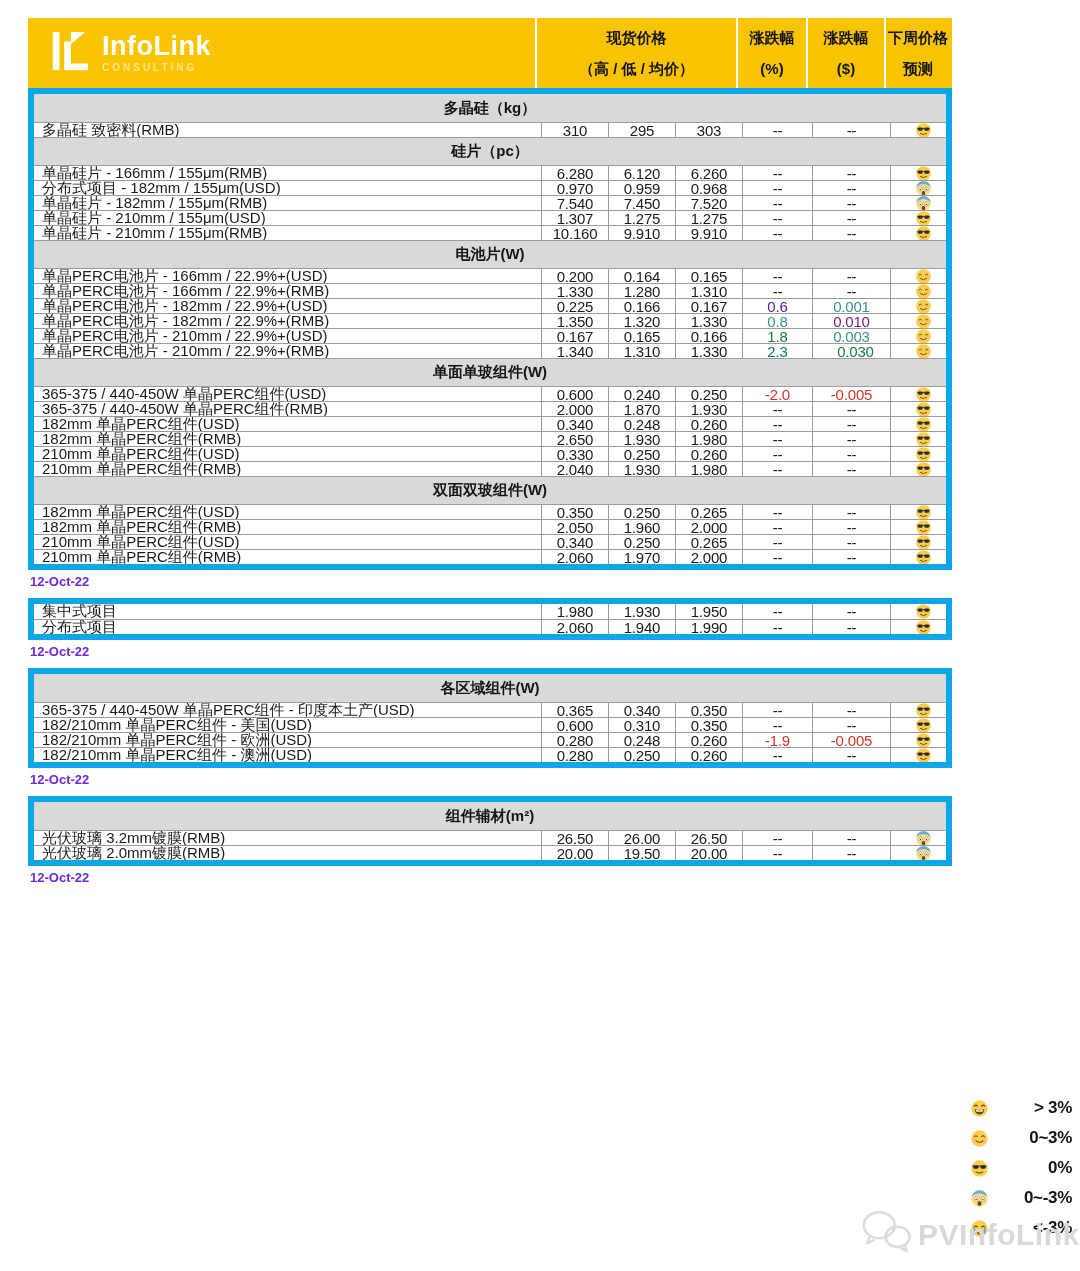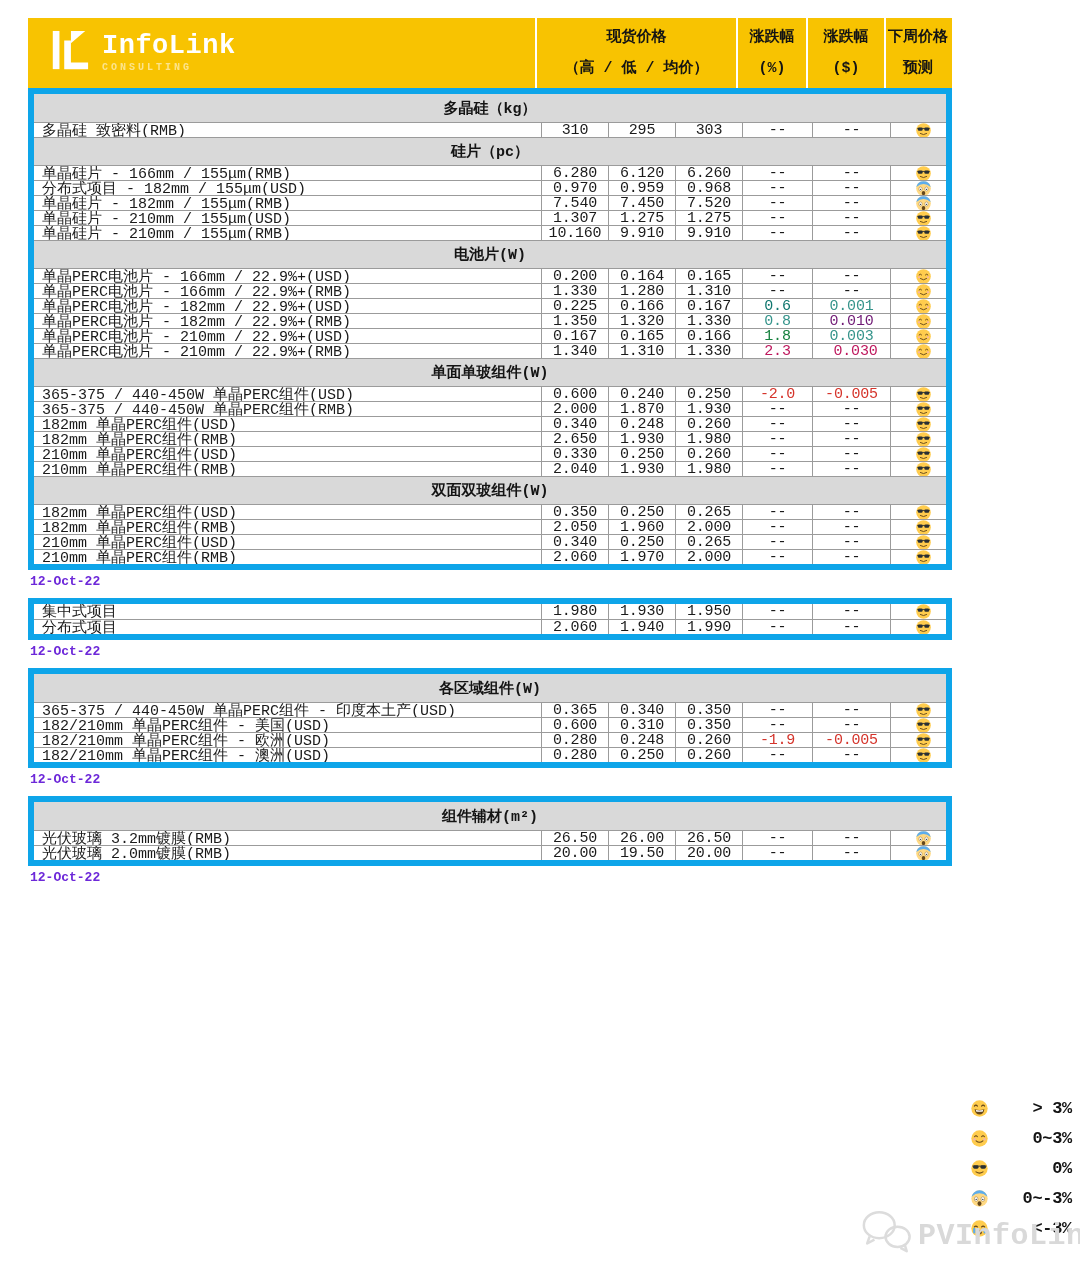--- a/index.html
+++ b/index.html
@@ -1,18 +1,18 @@
 <!DOCTYPE html>
 <html><head>
 <meta charset="utf-8">
 <style>
   html,body { margin:0; padding:0; background:#ffffff; }
   .canvas {
     position:relative; width:1080px; height:1271px; background:#ffffff;
-    font-family:Liberation Mono, monospace; overflow:hidden;
+    font-family:Liberation Sans, sans-serif; overflow:hidden;
   }
   .content { position:absolute; left:28px; top:18px; width:924px; }
 
   
   .ptable-header {
     display:grid; grid-template-columns:507px 201px 70px 78px 66px;
     height:70px; background:#F8C301; box-sizing:border-box;
   }
   .hcell {
     display:flex; flex-direction:column; align-items:center; justify-content:center;
@@ -242,21 +242,21 @@
                 <circle cx="15.3" cy="10.9" r="1.3" fill="#F4ABBA" opacity=".8"></circle>
                 <path d="M6.4 12.5q3.6 3 7.2 0" stroke="#65471B" stroke-width="1.1" fill="none" stroke-linecap="round"></path>
               </svg>
             </div>
           </div>
           <div class="row">
             <div class="cell name">单晶PERC电池片 - 182mm / 22.9%+(USD)</div>
             <div class="cell">0.225</div>
             <div class="cell">0.166</div>
             <div class="cell">0.167</div>
-            <div class="cell" style="color: #0f766e;">0.6</div>
+            <div class="cell" style="color: #4c1d95;">0.6</div>
             <div class="cell" style="color: rgb(53, 148, 139);">0.001</div>
             <div class="cell">
               <svg class="emj" viewBox="0 0 20 20">
                 <circle cx="10" cy="10" r="8.6" fill="#FFCC4D"></circle>
                 <path d="M4.8 8.1q1.5-2 3 0" stroke="#65471B" stroke-width="1.1" fill="none" stroke-linecap="round"></path>
                 <path d="M12.2 8.1q1.5-2 3 0" stroke="#65471B" stroke-width="1.1" fill="none" stroke-linecap="round"></path>
                 <circle cx="4.7" cy="10.9" r="1.3" fill="#F4ABBA" opacity=".8"></circle>
                 <circle cx="15.3" cy="10.9" r="1.3" fill="#F4ABBA" opacity=".8"></circle>
                 <path d="M6.4 12.5q3.6 3 7.2 0" stroke="#65471B" stroke-width="1.1" fill="none" stroke-linecap="round"></path>
               </svg>
@@ -296,22 +296,22 @@
                 <circle cx="15.3" cy="10.9" r="1.3" fill="#F4ABBA" opacity=".8"></circle>
                 <path d="M6.4 12.5q3.6 3 7.2 0" stroke="#65471B" stroke-width="1.1" fill="none" stroke-linecap="round"></path>
               </svg>
             </div>
           </div>
           <div class="row">
             <div class="cell name">单晶PERC电池片 - 210mm / 22.9%+(RMB)</div>
             <div class="cell">1.340</div>
             <div class="cell">1.310</div>
             <div class="cell">1.330</div>
-            <div class="cell" style="color: #be185d;">2.3</div>
-            <div class="cell" style="color: #be185d; padding-left: 8px;">0.030</div>
+            <div class="cell" style="color: #0f766e;">2.3</div>
+            <div class="cell" style="color: #15803d; padding-left: 8px;">0.030</div>
             <div class="cell">
               <svg class="emj" viewBox="0 0 20 20">
                 <circle cx="10" cy="10" r="8.6" fill="#FFCC4D"></circle>
                 <path d="M4.8 8.1q1.5-2 3 0" stroke="#65471B" stroke-width="1.1" fill="none" stroke-linecap="round"></path>
                 <path d="M12.2 8.1q1.5-2 3 0" stroke="#65471B" stroke-width="1.1" fill="none" stroke-linecap="round"></path>
                 <circle cx="4.7" cy="10.9" r="1.3" fill="#F4ABBA" opacity=".8"></circle>
                 <circle cx="15.3" cy="10.9" r="1.3" fill="#F4ABBA" opacity=".8"></circle>
                 <path d="M6.4 12.5q3.6 3 7.2 0" stroke="#65471B" stroke-width="1.1" fill="none" stroke-linecap="round"></path>
               </svg>
             </div>

